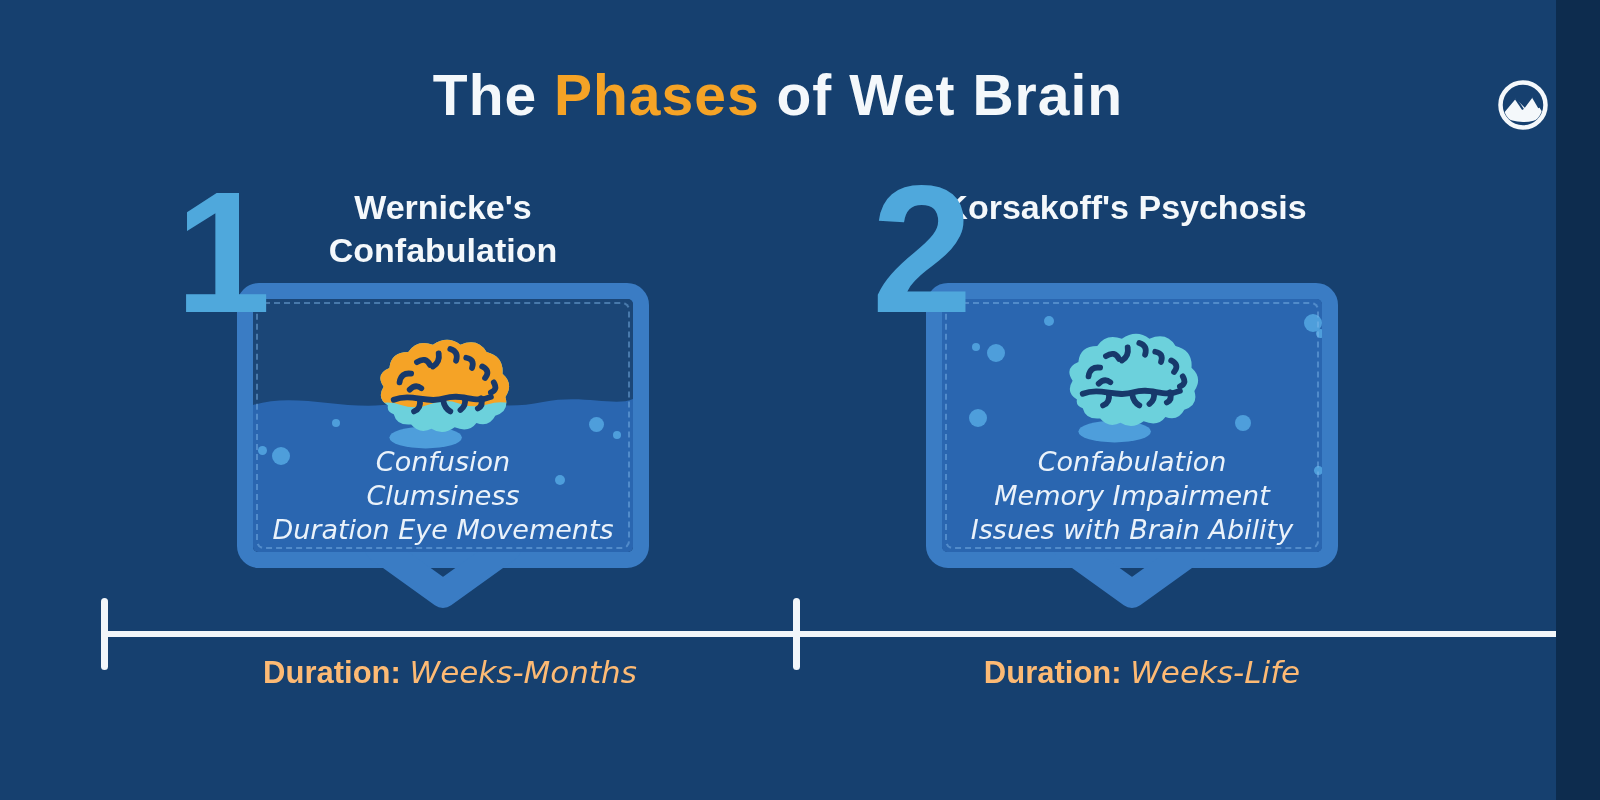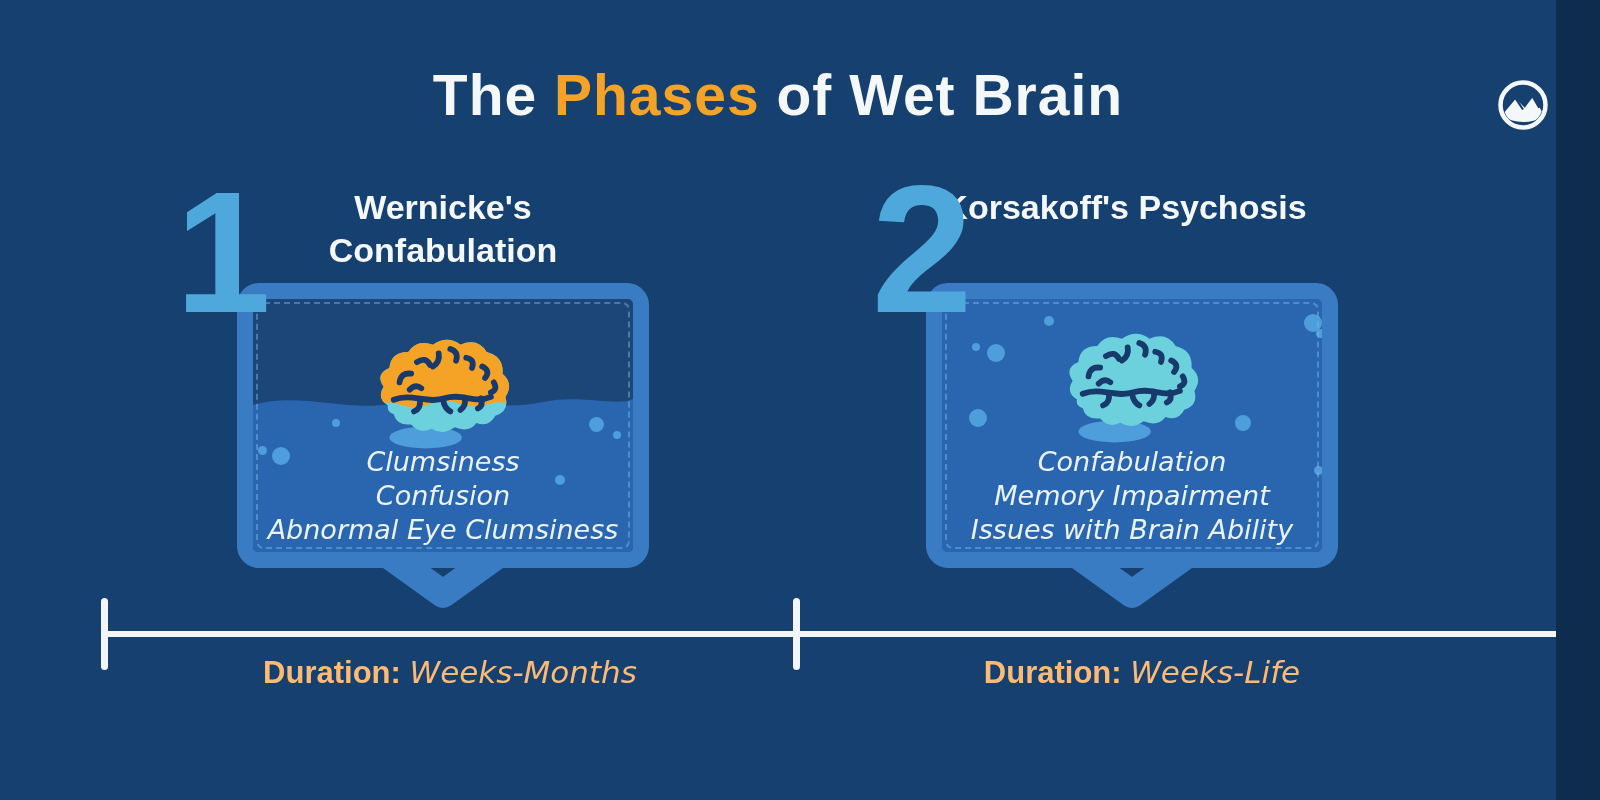--- a/index.html
+++ b/index.html
@@ -131,23 +131,23 @@
           <path d="M92,24 Q94,36 84,42"></path>
             <path d="M108,18 Q120,22 116,34"></path>
           <path d="M130,30 Q142,32 138,44"></path>
             <path d="M152,42 Q164,48 156,58"></path>
           <path d="M168,64 Q174,74 164,78"></path>
             <path d="M52,74 Q60,66 68,72"></path>
         </g>
       </svg>
 
       <div class="symptoms">
+        <div>Confusion</div>
         <div>Clumsiness</div>
-        <div>Confusion</div>
-        <div>Abnormal Eye Clumsiness</div>
+        <div>Duration Eye Movements</div>
       </div>
       <div class="dashed-inset"></div>
     </div>
   </div>
 
   <div class="num num2">2</div>
   <div class="phase-title pt2">Korsakoff's Psychosis</div>
 
   <div class="bubble-box bb2">
     <svg class="tail-svg" viewBox="0 0 160 80">

